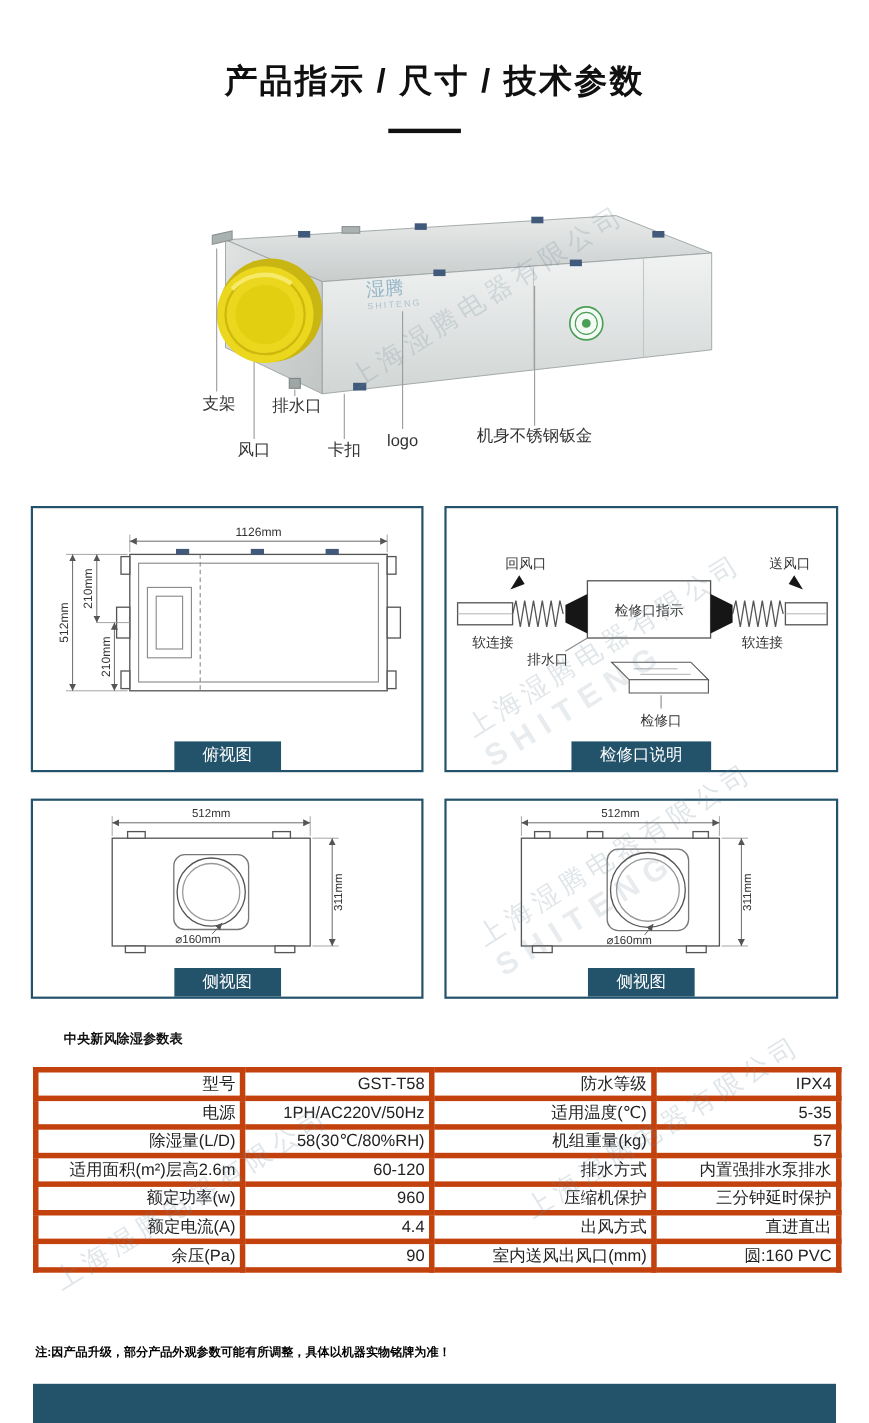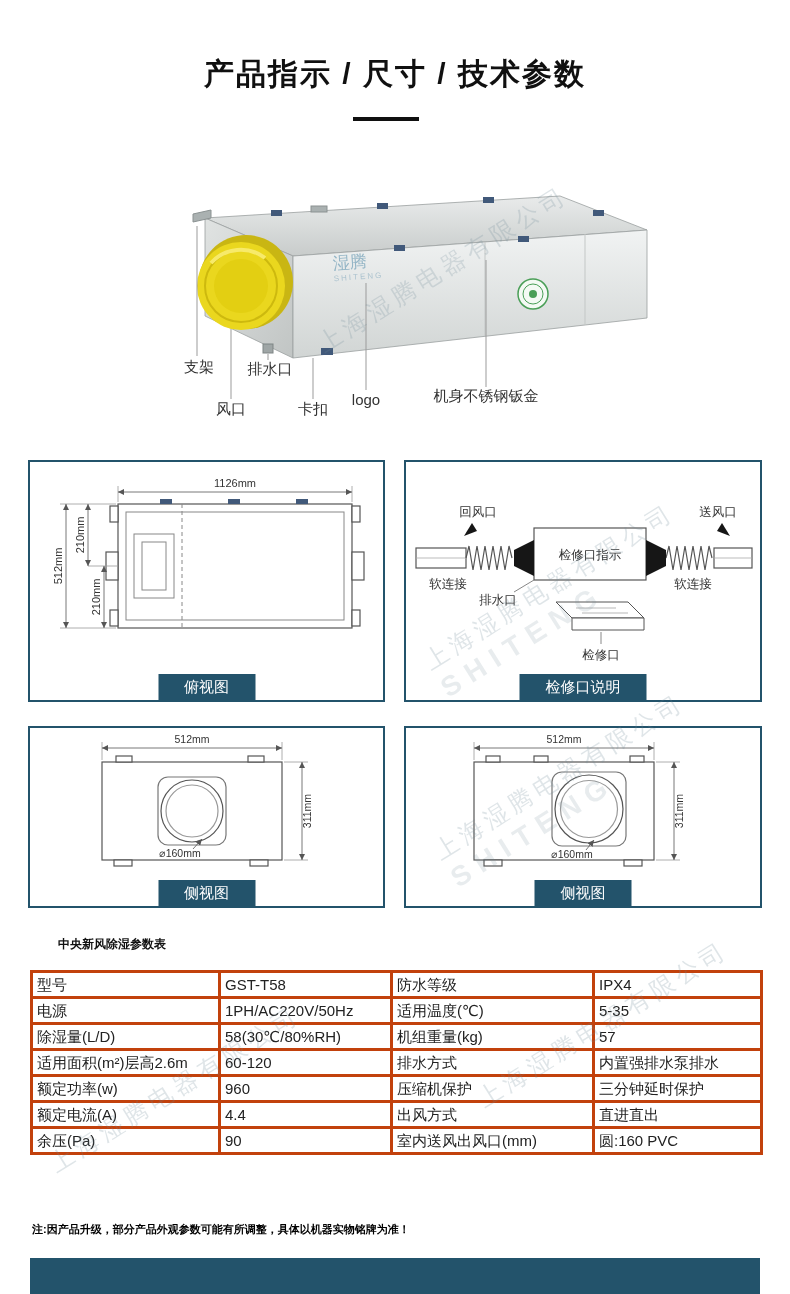--- a/index.html
+++ b/index.html
@@ -31,22 +31,22 @@
   #panel-side-right { left:404px; top:726px; width:358px; height:182px; }
   svg text { font-family:"Liberation Sans","DejaVu Sans",sans-serif; }
   .spec-title {
     position:absolute; top:936px; left:34px; font-size:12px; font-weight:bold; color:#111;margin-left:24px;
   }
   .spec-table {
     position:absolute; top:970px; left:30px; width:730px;
     border-collapse:collapse; table-layout:fixed;
   }
   .spec-table td {
-    border:3px solid #c2410c; font-size:15px; color:#222;
-    text-align:left; height:26px; padding:0 4px; line-height:1.15;
+    border:5px solid #c2410c; font-size:15px; color:#222;
+    text-align:right; height:26px; padding:0 4px; line-height:1.15;
     overflow:hidden; white-space:nowrap;
   }
   .note {
     position:absolute; top:1222px; left:32px; font-size:11px; font-weight:bold; color:#000;
   }
   .footer-bar {
     position:absolute; left:30px; top:1258px; width:730px; height:36px; background:#23536b;
   }
   .wm {
     position:absolute; transform:rotate(-32deg); transform-origin:left center;

